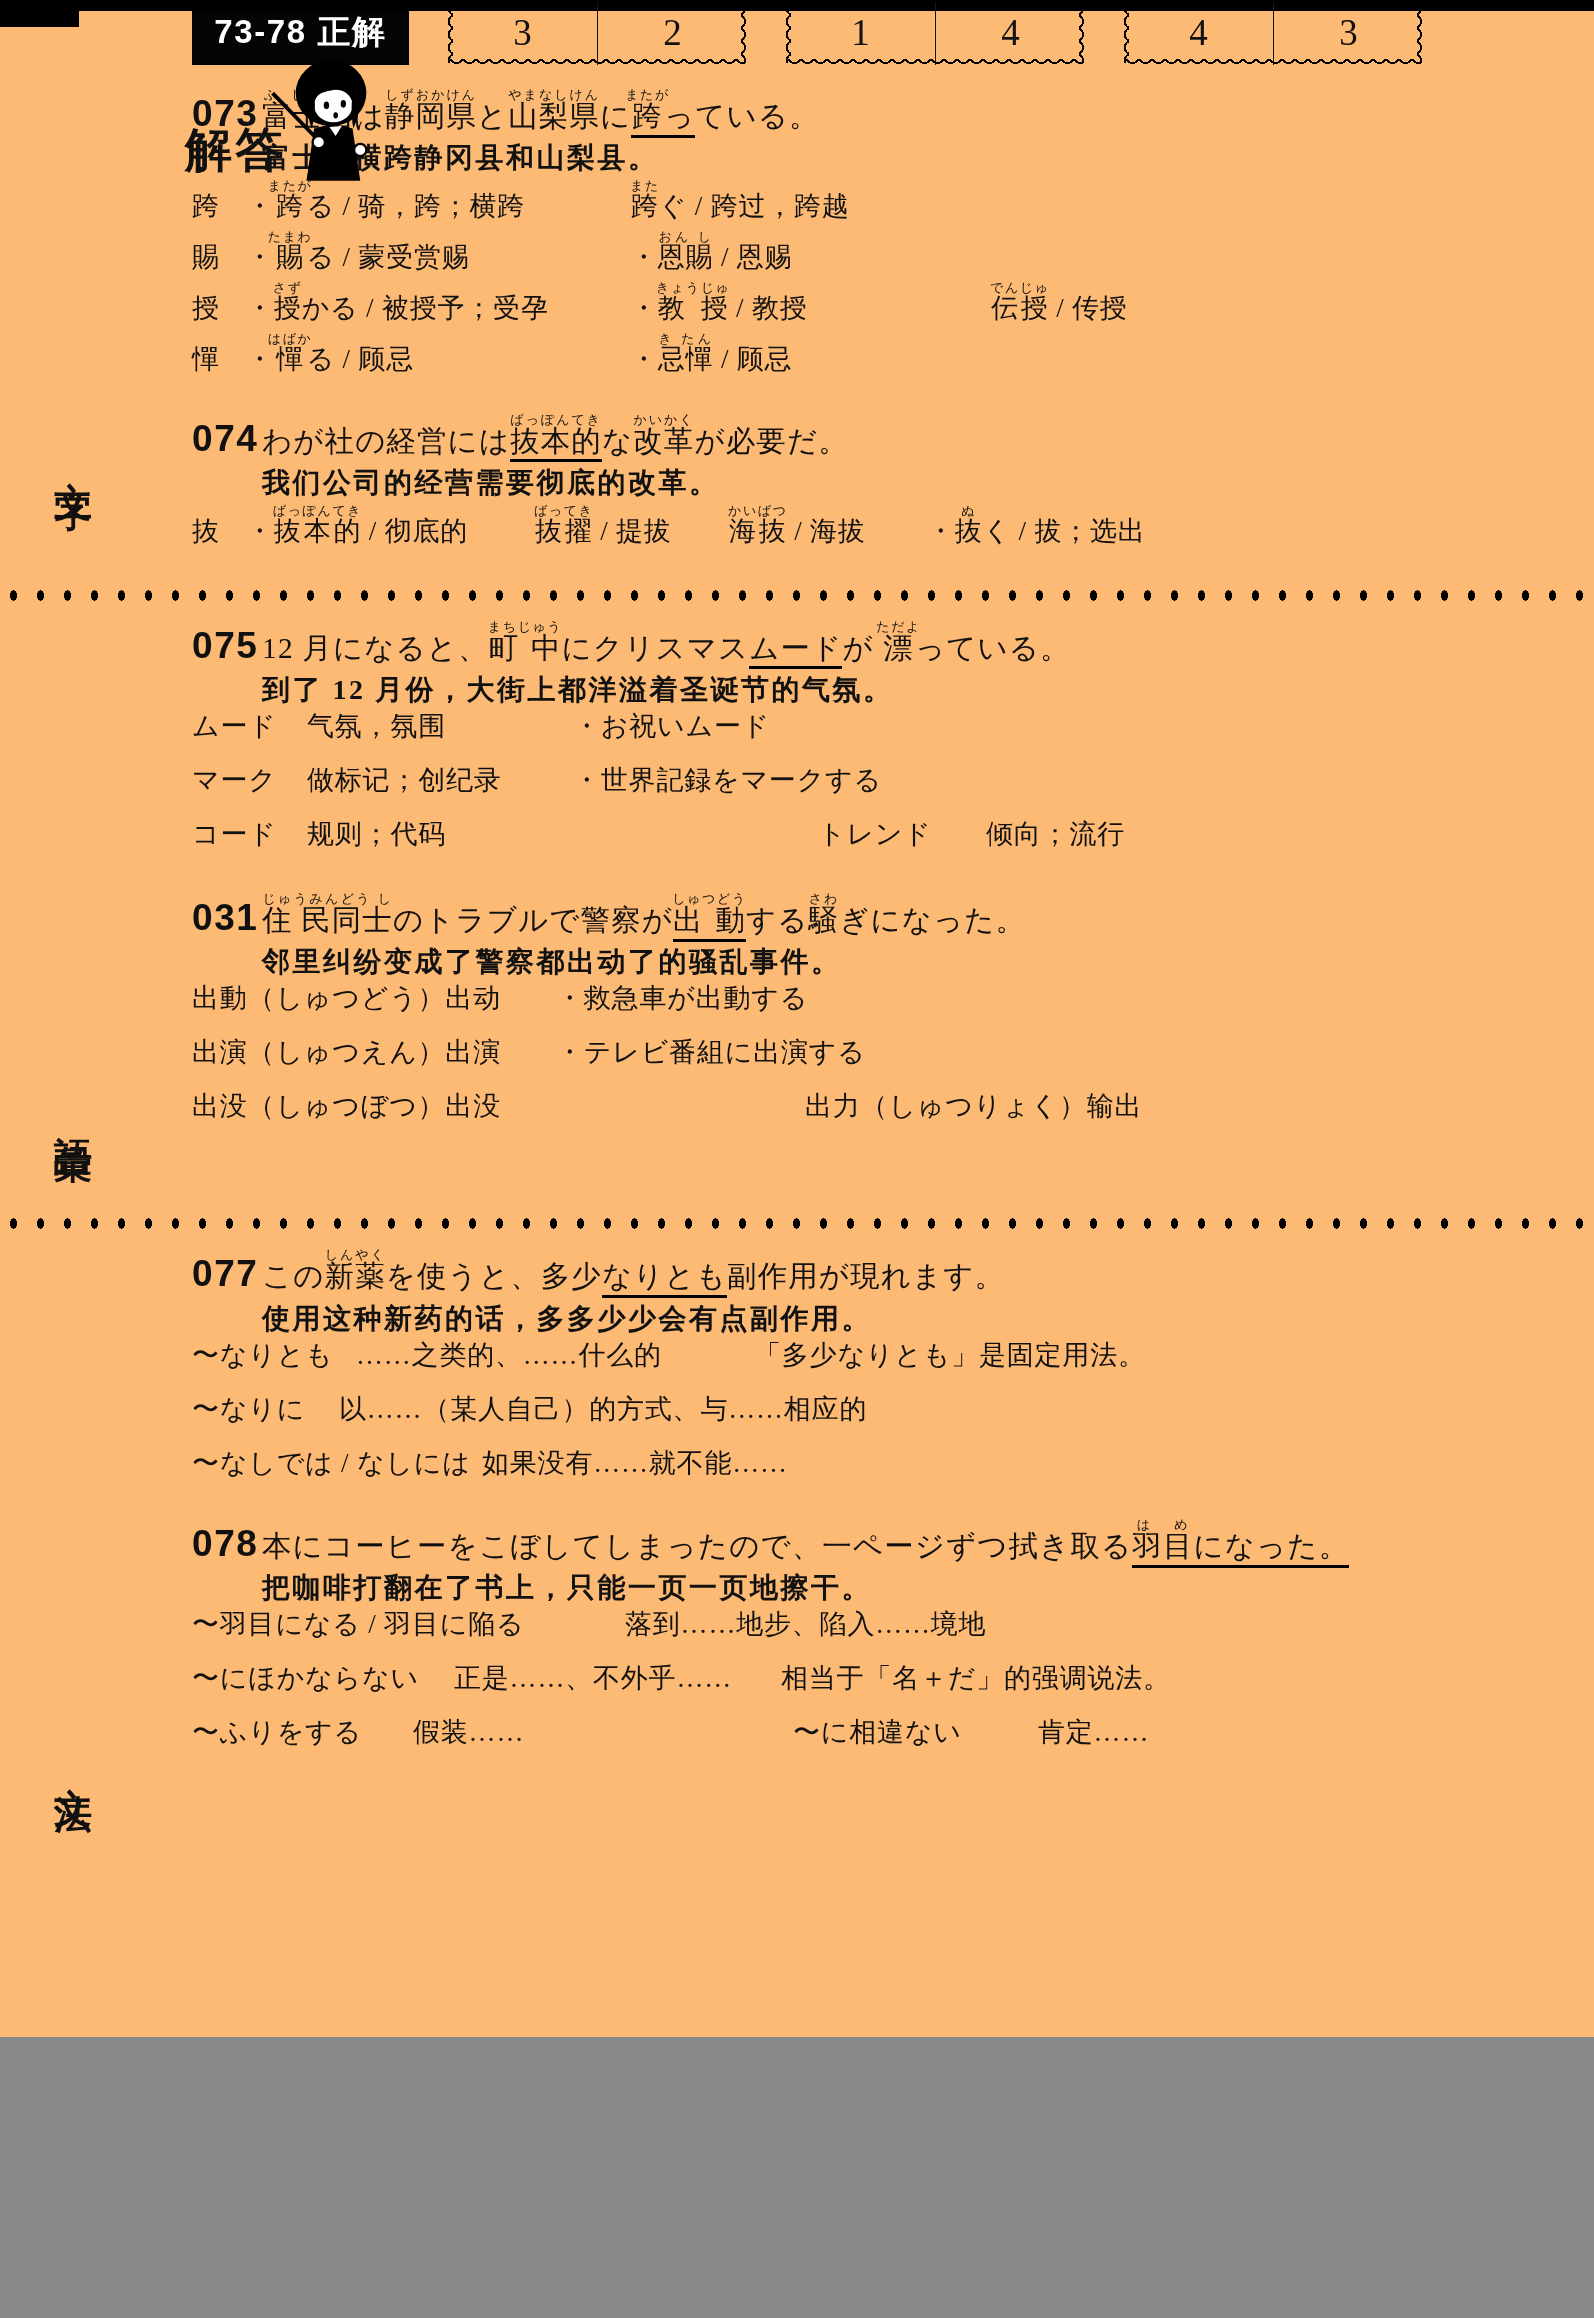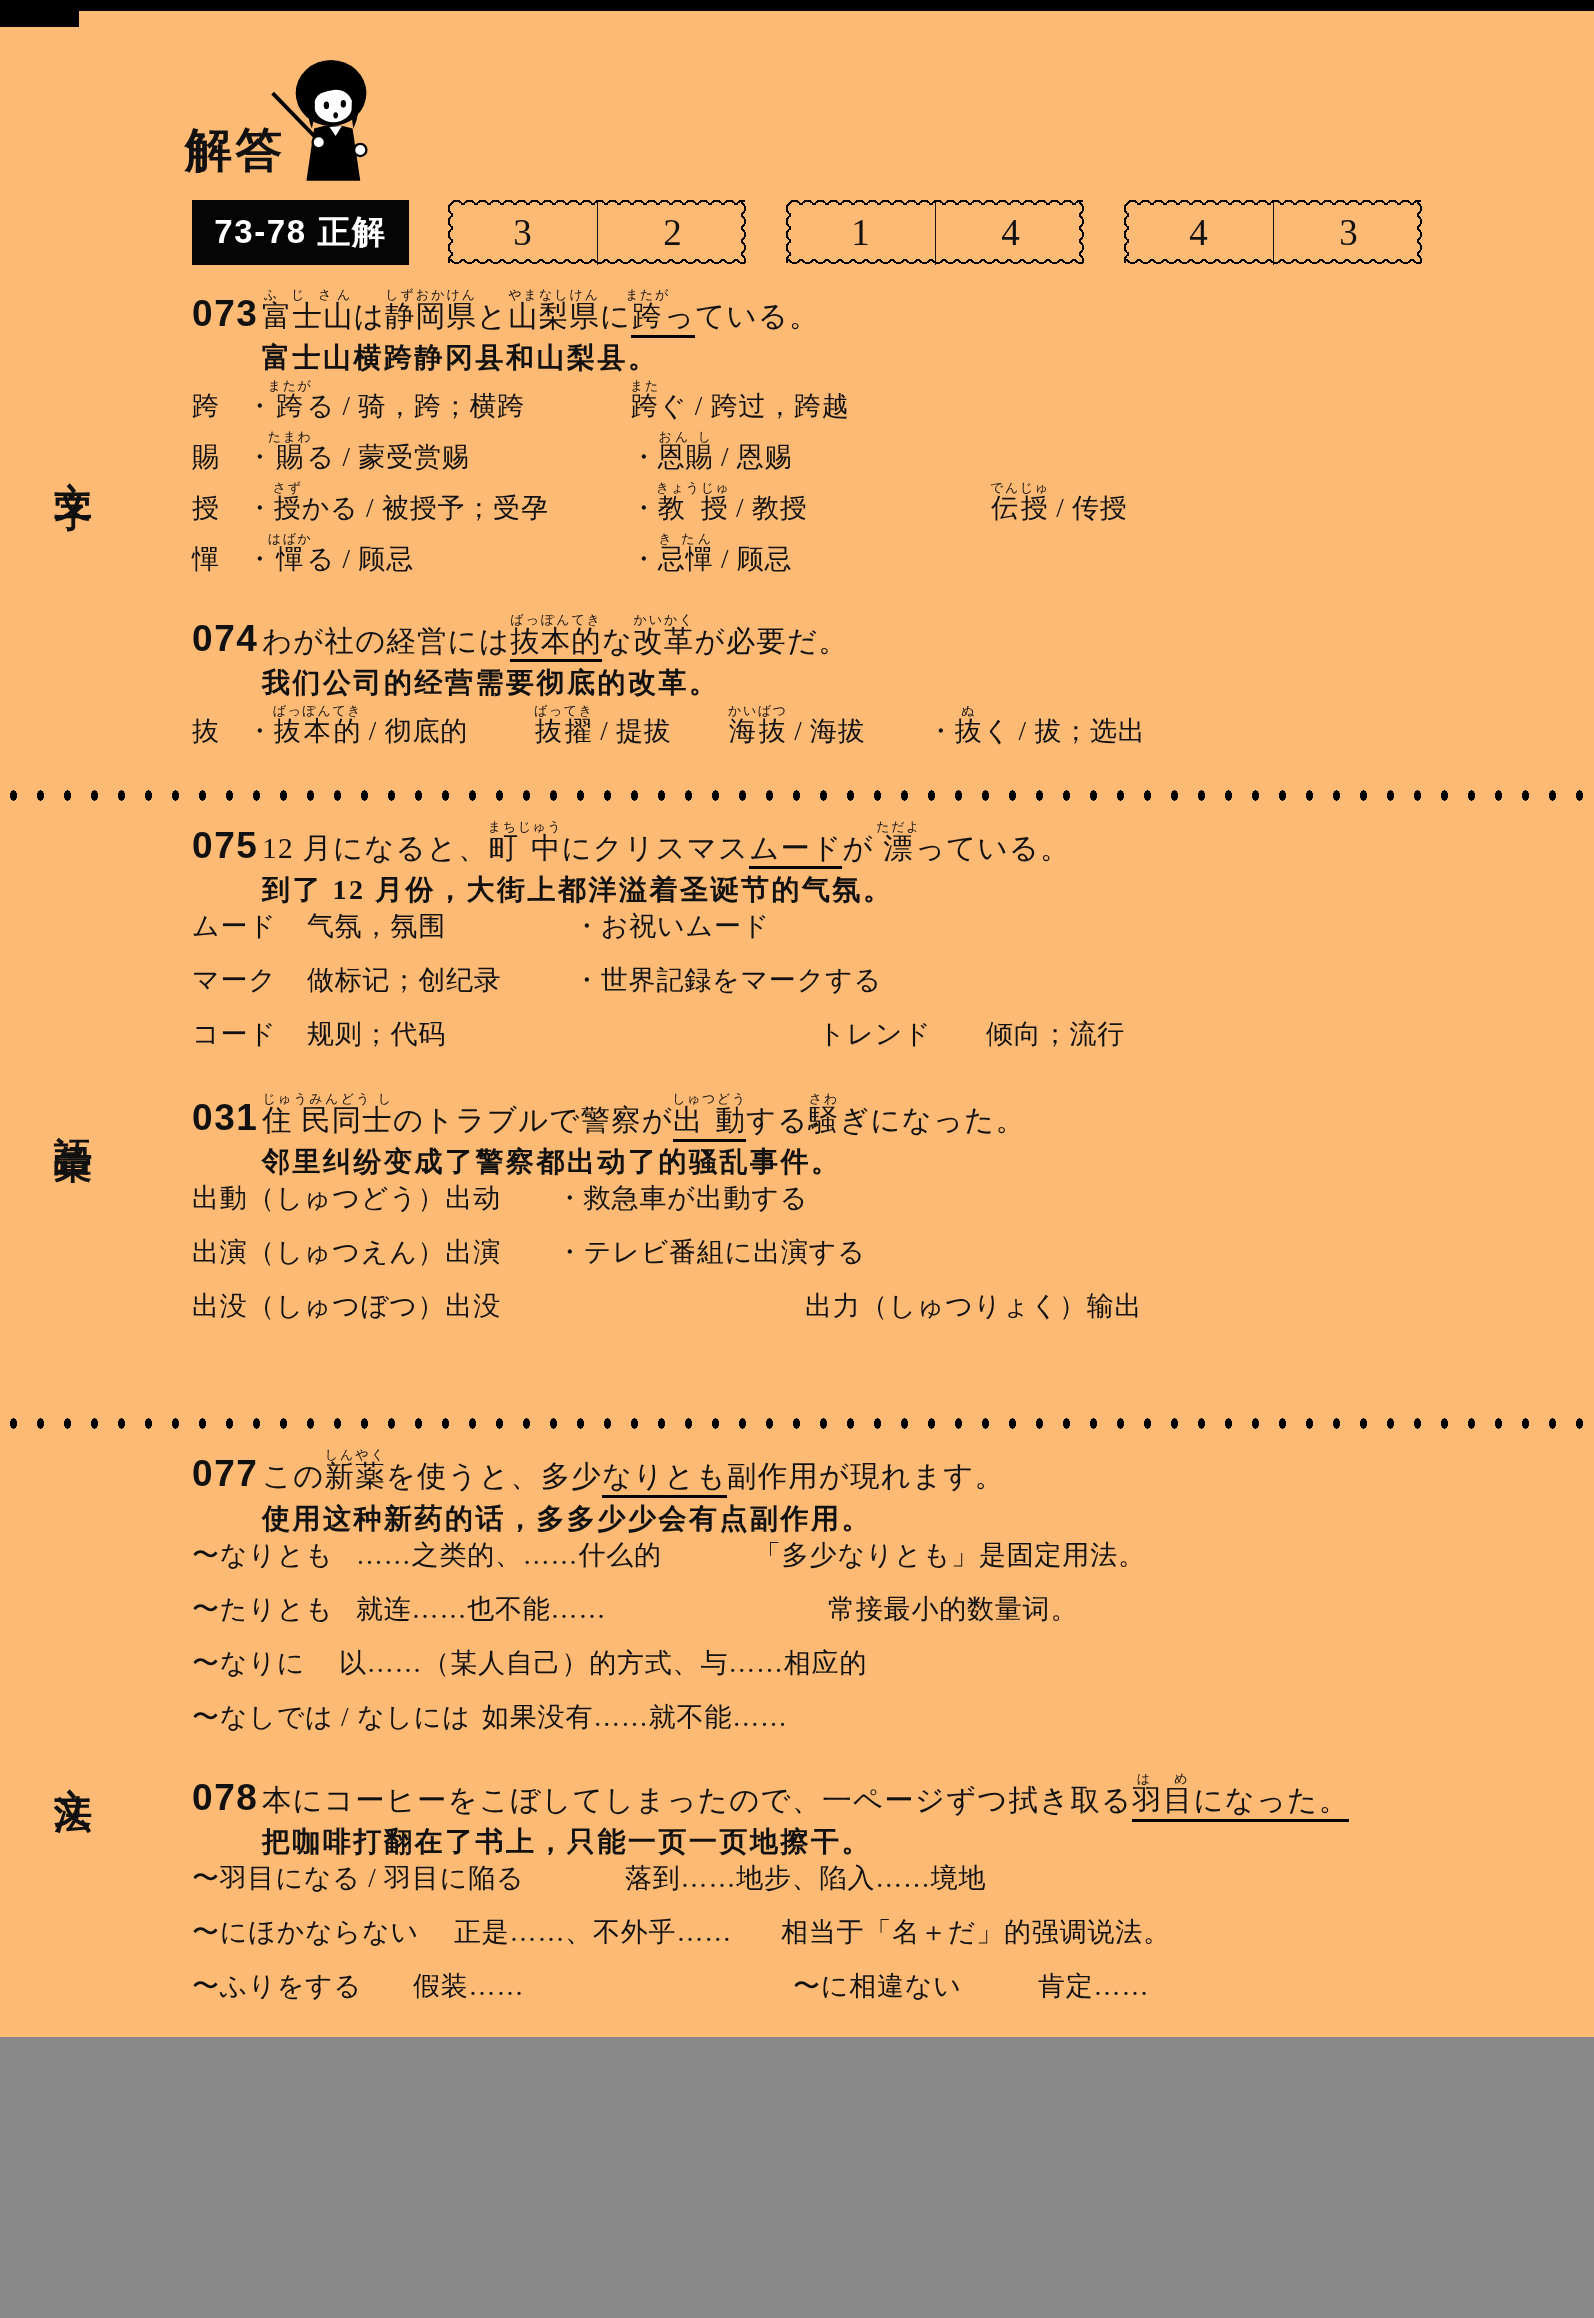--- a/index.html
+++ b/index.html
@@ -9,21 +9,21 @@
   .topbar{position:absolute;top:0;left:0;width:100%;height:10.6px;background:#000;}
   .corner-blob{position:absolute;top:0;left:0;width:79px;height:27px;background:#000;}
   
   .vlabel{position:absolute;left:47px;writing-mode:vertical-rl;text-orientation:upright;
           font-family:"Liberation Sans",sans-serif;font-weight:bold;font-size:38px;letter-spacing:8.2px;}
   
   .kaito{position:absolute;left:185px;top:119px;font-family:"Liberation Sans",sans-serif;
          font-weight:bold;font-size:47px;letter-spacing:3.3px;}
   .girl{position:absolute;left:268px;top:52px;}
   
-  .content{padding-top:200px;}
+  .content{}
   .answer-row{margin-left:192px;display:flex;height:67px;}
   .rangebox{width:217px;height:65px;background:#050505;color:#fff;display:flex;align-items:center;
             justify-content:center;font-family:"Liberation Sans",sans-serif;font-weight:bold;
             font-size:33px;letter-spacing:1.6px;flex:none;}
   .abox{position:relative;width:299px;height:65px;margin-left:39px;display:flex;flex:none;}
   .acell{flex:1;display:flex;align-items:center;justify-content:center;font-size:37px;}
   .acell + .acell{border-left:1.6px solid #161616;}
   .edge{position:absolute;pointer-events:none;}
   .edge.t{top:-1.6px;left:1.6px;right:1.6px;height:7.4px;
     background:radial-gradient(circle 7.8px at 6.5px 9.8px,transparent 5.7px,#000 5.7px 7.8px,transparent 7.8px) repeat-x;
@@ -234,25 +234,20 @@
         <span class="qtext"><span>この</span><ruby>新薬<rt>しんやく</rt></ruby><span>を使うと、多少</span><span class="u">なりとも</span><span>副作用が現れます。</span></span>
       </div>
       <div class="cn">使用这种新药的话，多多少少会有点副作用。</div>
       <div class="defs">
         <div class="defrow tall">
           <span class="c w200"><span>〜なりとも</span></span>
           <span class="c w487"><span>……之类的、……什么的</span></span>
           <span class="c"><span>「多少なりとも」是固定用法。</span></span>
         </div>
         <div class="defrow tall">
-          <span class="c w200"><span>〜たりとも</span></span>
-          <span class="c w577"><span>就连……也不能……</span></span>
-          <span class="c"><span>常接最小的数量词。</span></span>
-        </div>
-        <div class="defrow tall">
           <span class="c w180"><span>〜なりに</span></span>
           <span class="c"><span>以……（某人自己）的方式、与……相应的</span></span>
         </div>
         <div class="defrow tall">
           <span class="c w355"><span>〜なしでは / なしには</span></span>
           <span class="c"><span>如果没有……就不能……</span></span>
         </div>
       </div>
     </div>
 

